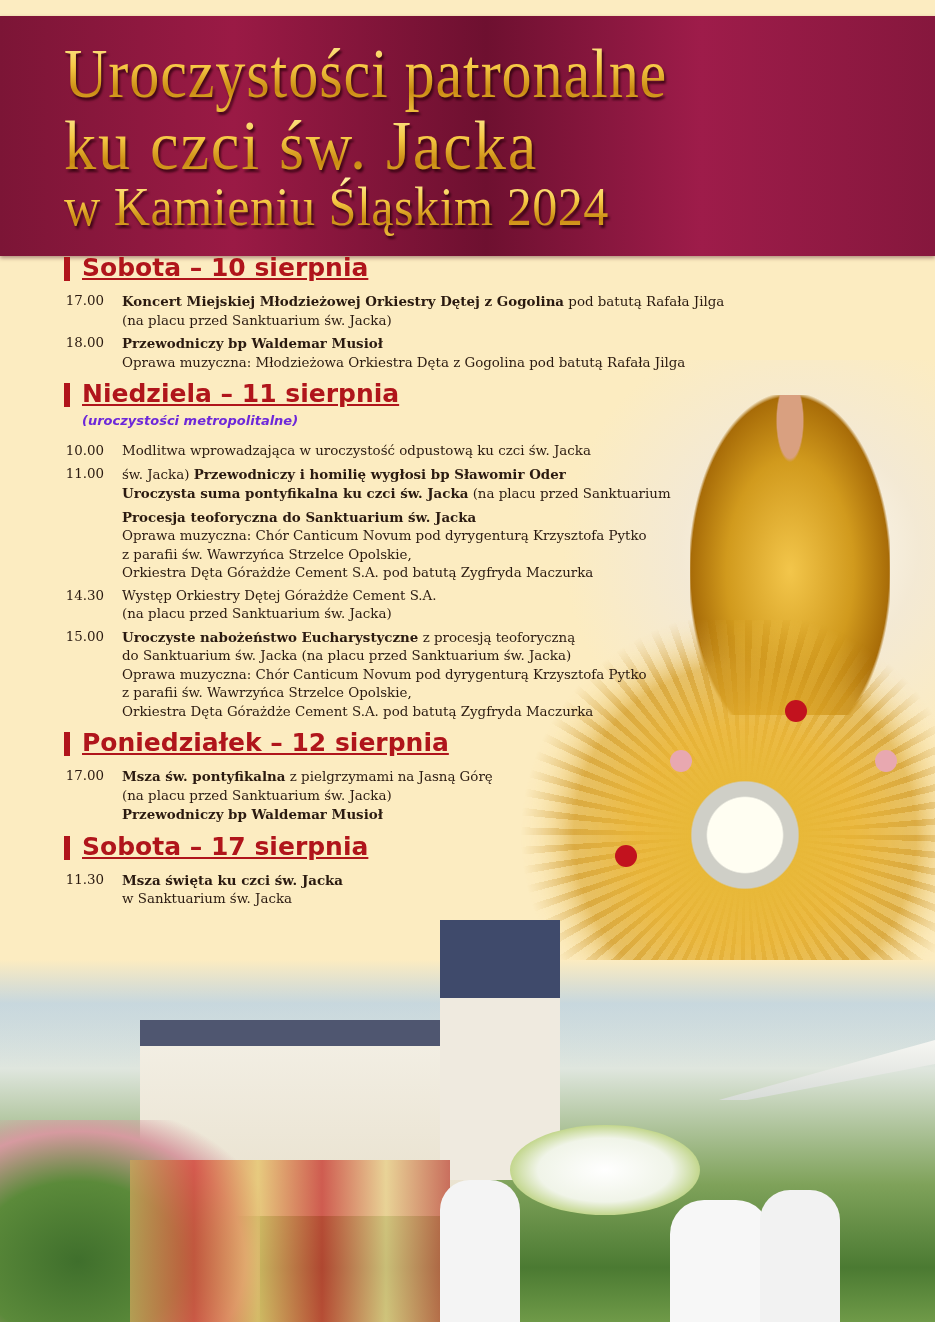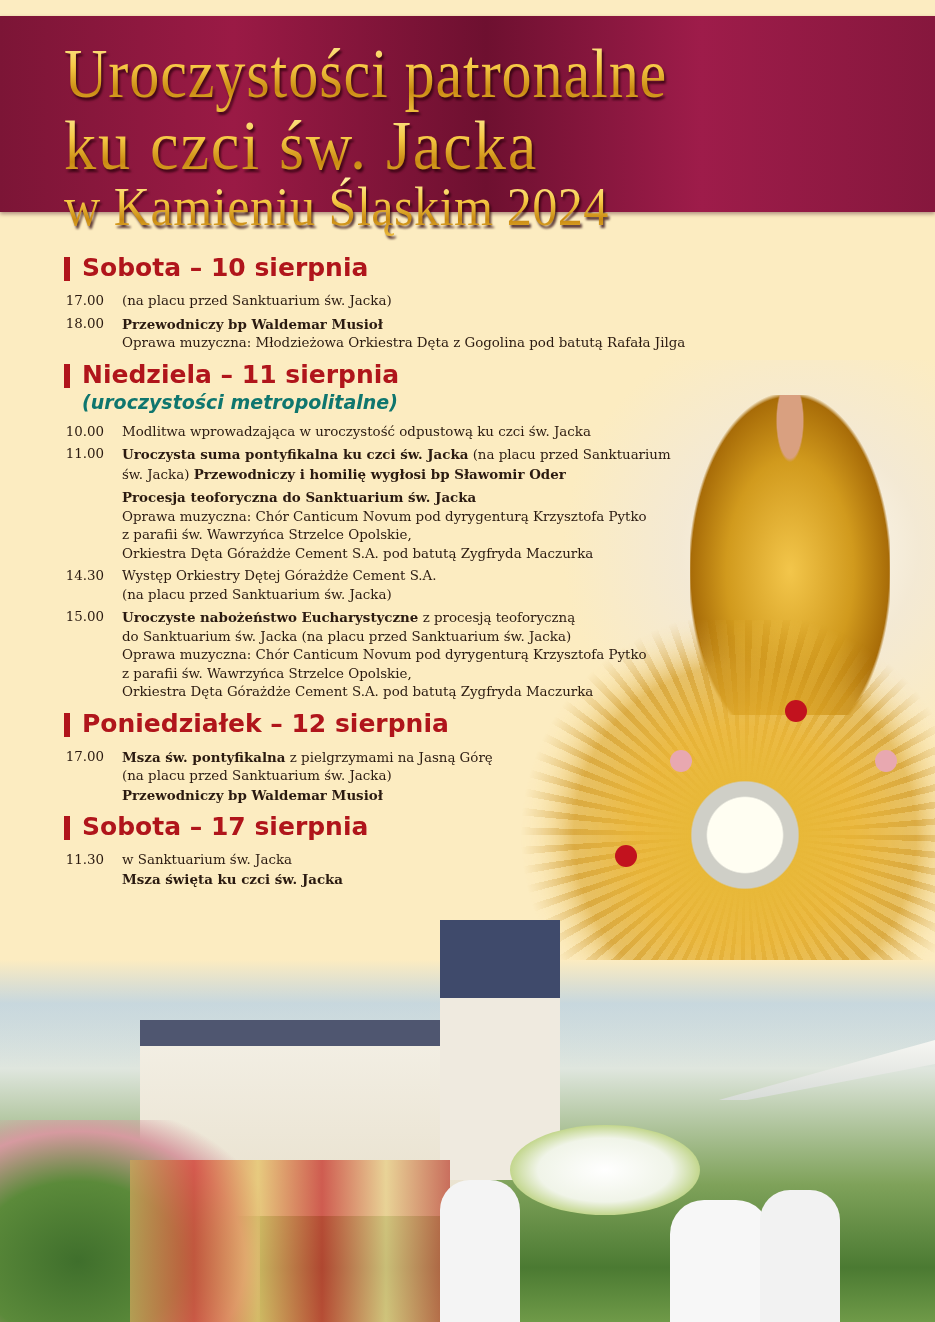--- a/index.html
+++ b/index.html
@@ -3,21 +3,21 @@
 <meta charset="utf-8">
 <style>
   html, body { margin:0; padding:0; }
   body {
     width:935px; height:1322px; position:relative; overflow:hidden;
     background:#fcecc1;
     font-family:"DejaVu Serif", "Liberation Serif", serif;
     color:#2a1a10;
   }
   .banner {
-    position:absolute; left:0; top:16px; width:935px; height:196px;
+    position:absolute; left:0; top:16px; width:935px; height:240px;
     background: linear-gradient(90deg, #7c1536 0%, #9a1a45 25%, #6e1030 52%, #9e1c4a 75%, #86173d 100%);
     box-shadow: 0 2px 4px rgba(60,0,20,0.4);
   }
   .banner .line {
     position:absolute; left:64px; white-space:nowrap;
     font-family:"Liberation Serif", "DejaVu Serif", serif;
     color:#f3c23d;
     background: linear-gradient(180deg, #fff1a8 0%, #f6c945 40%, #c98a12 70%, #f0c040 100%);
     -webkit-background-clip:text; background-clip:text;
     -webkit-text-fill-color:transparent;
@@ -83,26 +83,26 @@
   }
   .bearer { left:440px; top:1180px; width:80px; height:142px; background:#f4f4f4; border-radius:30px 30px 0 0; }
   .bearer2 { left:670px; top:1200px; width:100px; height:122px; background:#f7f7f7; border-radius:34px 34px 0 0; }
   .bearer3 { left:760px; top:1190px; width:80px; height:132px; background:#f2f2f2; border-radius:30px 30px 0 0; }
 
   
   .schedule { position:absolute; left:64px; top:252px; width:800px; }
   .day {
     position:relative; color:#b0151b;
     font-family:"DejaVu Sans", "Liberation Sans", sans-serif; font-weight:bold;
-    font-size:25px; line-height:32px; padding-left:18px; white-space:nowrap;
+    font-size:25px; line-height:32px; padding-left:18px; white-space:nowrap;text-decoration:underline;
   }
   .day .bar { position:absolute; left:0; top:5px; width:6px; height:24px; background:#b0151b; }
   .day-sub {
-    color:#0f766e; font-family:"DejaVu Sans", "Liberation Sans", sans-serif;
-    font-weight:bold; font-style:italic; font-size:19px; line-height:26px;
+    color:#6d28d9; font-family:"DejaVu Sans", "Liberation Sans", sans-serif;
+    font-weight:bold; font-style:italic; font-size:13px; line-height:26px;
     padding-left:18px; margin-top:-2px;
   }
   .event { display:flex; font-size:13.4px; line-height:18.5px; margin-top:4px;justify-content:flex-end; }
   .event .time { width:58px; flex:none; text-align:right; padding-right:18px; box-sizing:border-box; }
   .event .body { flex:1; }
   .event .body div { white-space:nowrap; }
   .b { font-weight:bold; }
   .gap-day { margin-top:6px; }
   .first-events { margin-top:8px; }
 </style>
@@ -137,20 +137,21 @@
 <div class="schedule">
 
   <div class="day">
     <span class="bar"></span>
     <span>Sobota – 10 sierpnia</span>
   </div>
   <div class="first-events">
     <div class="event">
       <div class="time">17.00</div>
       <div class="body">
+        <div><span class="b">Koncert Miejskiej Młodzieżowej Orkiestry Dętej z Gogolina</span><span> pod batutą  Rafała Jilga</span></div>
         <div><span>(na placu przed Sanktuarium św. Jacka)</span></div>
       </div>
     </div>
     <div class="event">
       <div class="time">18.00</div>
       <div class="body">
         <div><span class="b">Przewodniczy bp Waldemar Musioł</span></div>
         <div><span>Oprawa muzyczna: Młodzieżowa Orkiestra Dęta z Gogolina pod batutą  Rafała Jilga</span></div>
       </div>
     </div>
@@ -164,22 +165,22 @@
   <div class="first-events">
     <div class="event">
       <div class="time">10.00</div>
       <div class="body">
           <div><span>Modlitwa wprowadzająca w uroczystość odpustową ku czci św. Jacka</span></div>
         </div>
     </div>
     <div class="event">
       <div class="time">11.00</div>
       <div class="body">
+        <div><span>św. Jacka) </span><span class="b">Przewodniczy i homilię wygłosi bp Sławomir Oder</span></div>
         <div><span class="b">Uroczysta suma pontyfikalna ku czci św. Jacka</span><span> (na placu przed Sanktuarium</span></div>
-        <div><span>św. Jacka) </span><span class="b">Przewodniczy i homilię wygłosi bp Sławomir Oder</span></div>
       </div>
     </div>
     <div class="event">
       <div class="time"></div>
       <div class="body">
         <div><span class="b">Procesja teoforyczna do Sanktuarium św. Jacka</span></div>
         <div><span>Oprawa muzyczna: Chór Canticum Novum pod dyrygenturą Krzysztofa Pytko</span></div>
         <div><span>z parafii św. Wawrzyńca  Strzelce Opolskie,</span></div>
         <div><span>Orkiestra Dęta Górażdże Cement S.A. pod batutą Zygfryda Maczurka</span></div>
       </div>
@@ -219,18 +220,18 @@
   </div>
 
   <div class="day gap-day">
     <span class="bar"></span>
     <span>Sobota – 17 sierpnia</span>
   </div>
   <div class="first-events">
     <div class="event">
       <div class="time">11.30</div>
       <div class="body">
+        <div><span class="b">Msza święta ku czci św. Jacka</span></div>
         <div><span>w Sanktuarium św. Jacka</span></div>
-        <div><span class="b">Msza święta ku czci św. Jacka</span></div>
       </div>
     </div>
   </div>
 </div>
 
 </body></html>

